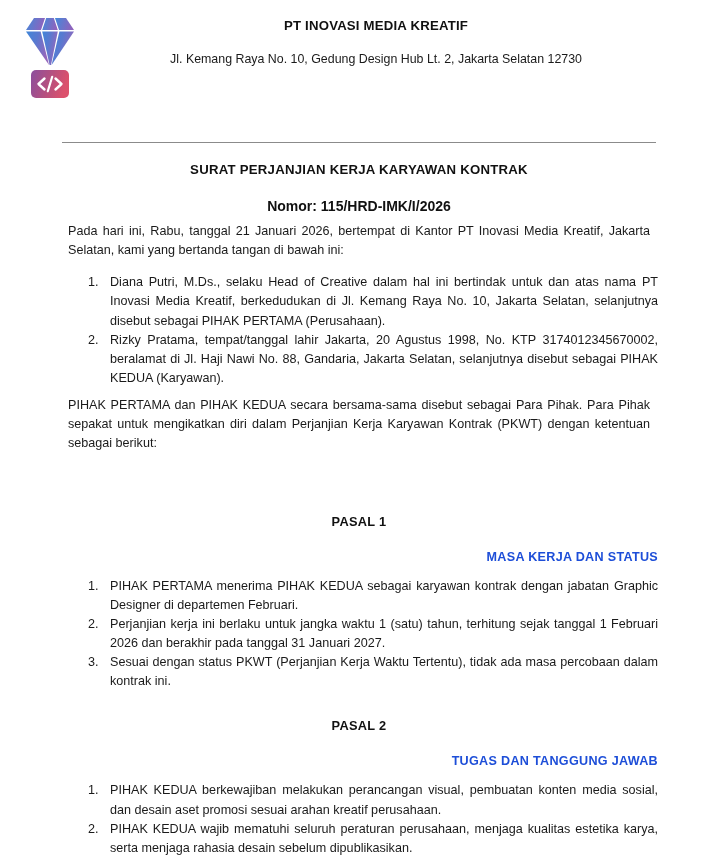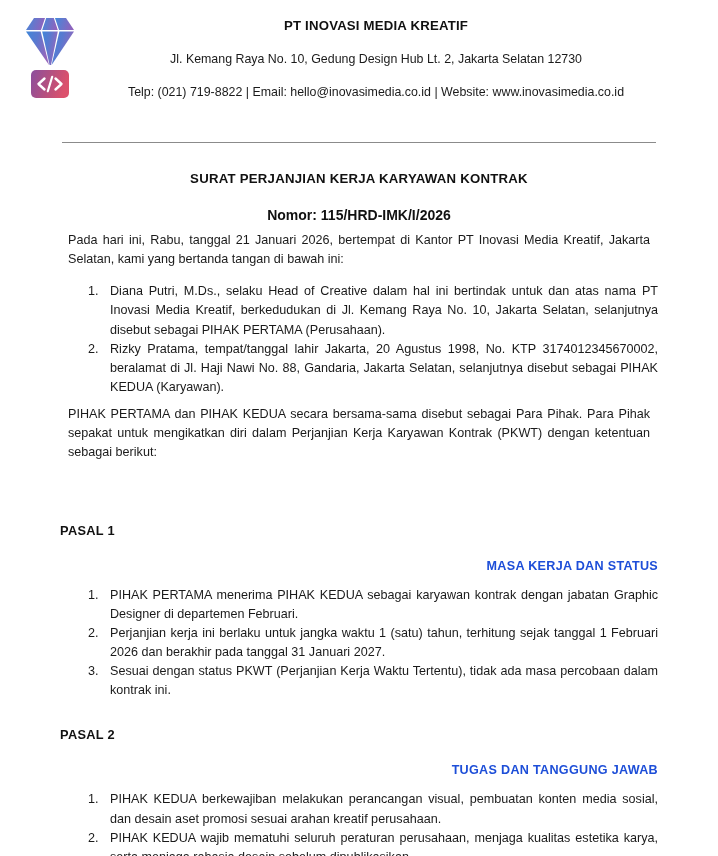--- a/index.html
+++ b/index.html
@@ -79,21 +79,21 @@
   .doc-body {
     padding: 0 60px 0 60px;
   }
 
   .doc-title {
     text-align: center;
     font-size: 13.2px;
     font-weight: bold;
     letter-spacing: .25px;
     color: #111111;
-    margin-top: 28px;
+    margin-top: 19px;
   }
 
   .doc-number {
     text-align: center;
     font-size: 14px;
     font-weight: bold;
     color: #111111;
     margin-top: 21px;
   }
 
@@ -119,21 +119,21 @@
   ol.numlist > li {
     text-align: justify;
     text-justify: inter-word;
     padding-left: 8px;
     margin-bottom: 0px;
   }
 
   .pasal-spacer { height: 52px; }
 
   .pasal-title {
-    text-align: left;
+    text-align: center;
     font-size: 12.8px;
     font-weight: bold;
     letter-spacing: .3px;
     color: #111111;
   }
   .pasal-sub {
     text-align: right;
     font-size: 12.6px;
     font-weight: bold;
     letter-spacing: .3px;
@@ -185,21 +185,20 @@
           <path d="M22.5 68.5 L16.5 74 L22.5 79.5" fill="none" stroke="#ffffff" stroke-width="2.4" stroke-linecap="round" stroke-linejoin="round"></path>
           <path d="M33.5 68.5 L39.5 74 L33.5 79.5" fill="none" stroke="#ffffff" stroke-width="2.4" stroke-linecap="round" stroke-linejoin="round"></path>
           <path d="M30.2 66.8 L25.8 81.3" fill="none" stroke="#ffffff" stroke-width="2.2" stroke-linecap="round"></path>
         </g>
       </svg>
     </div>
 
     <div class="company-block">
       <div class="company-name">PT INOVASI MEDIA KREATIF</div>
       <div class="company-address">Jl. Kemang Raya No. 10, Gedung Design Hub Lt. 2, Jakarta Selatan 12730</div>
-      <div class="company-contact">Telp: (021) 719-8822 | Email: hello@inovasimedia.co.id | Website: www.inovasimedia.co.id</div>
     </div>
   </div>
 
   <hr class="rule">
 
   <div class="doc-body">
 
     <div class="doc-title">SURAT PERJANJIAN KERJA KARYAWAN KONTRAK</div>
     <div class="doc-number">Nomor: 115/HRD-IMK/I/2026</div>
 

